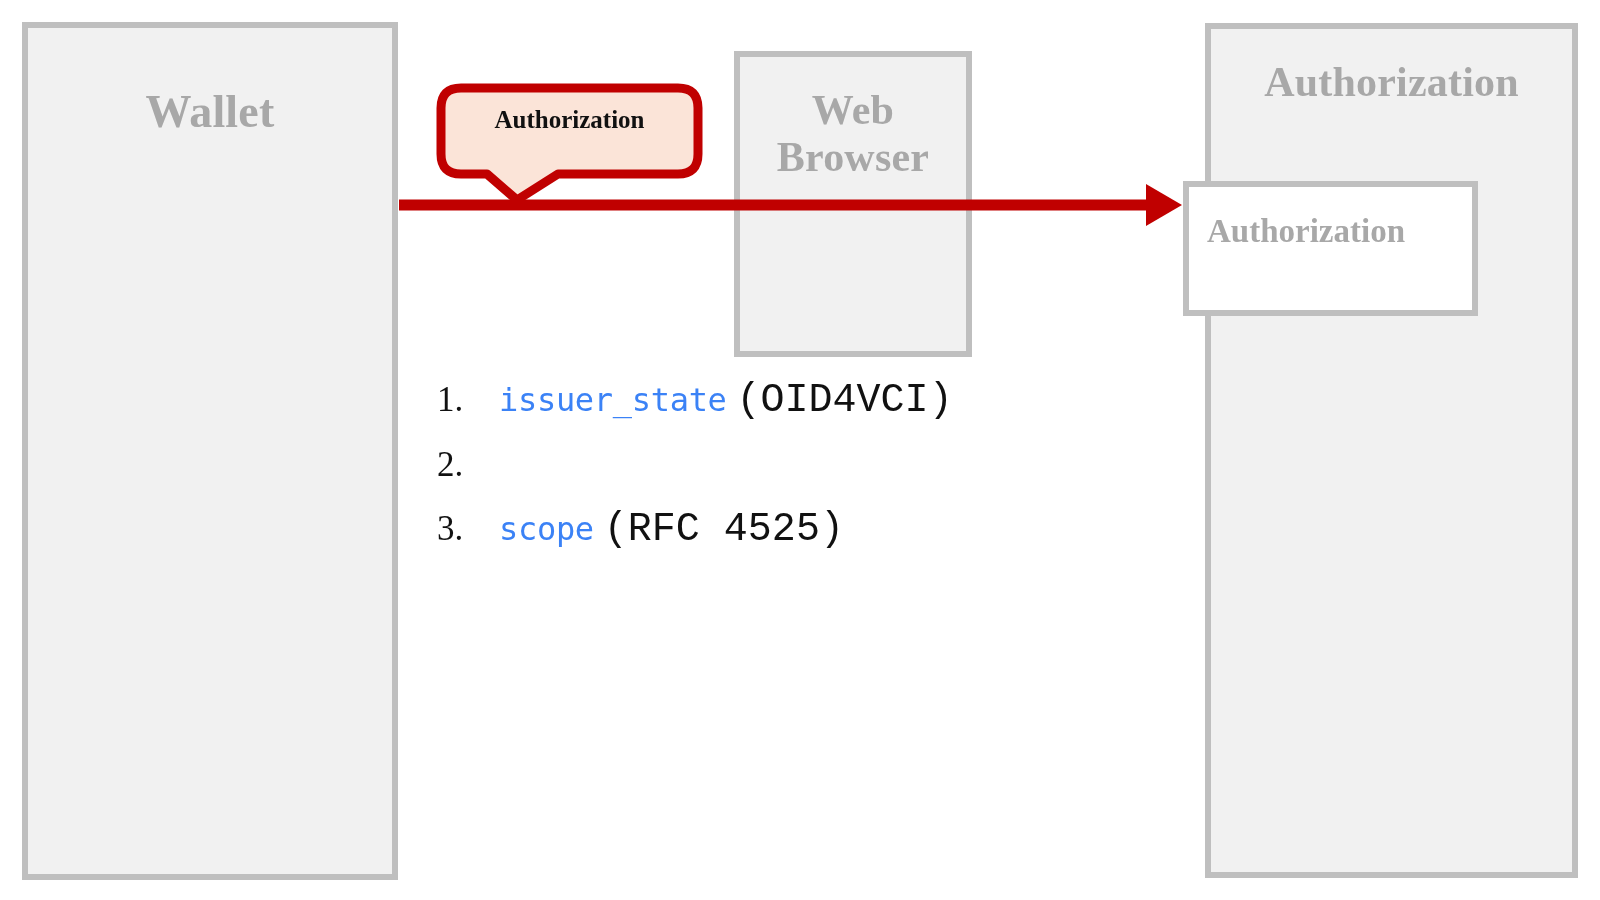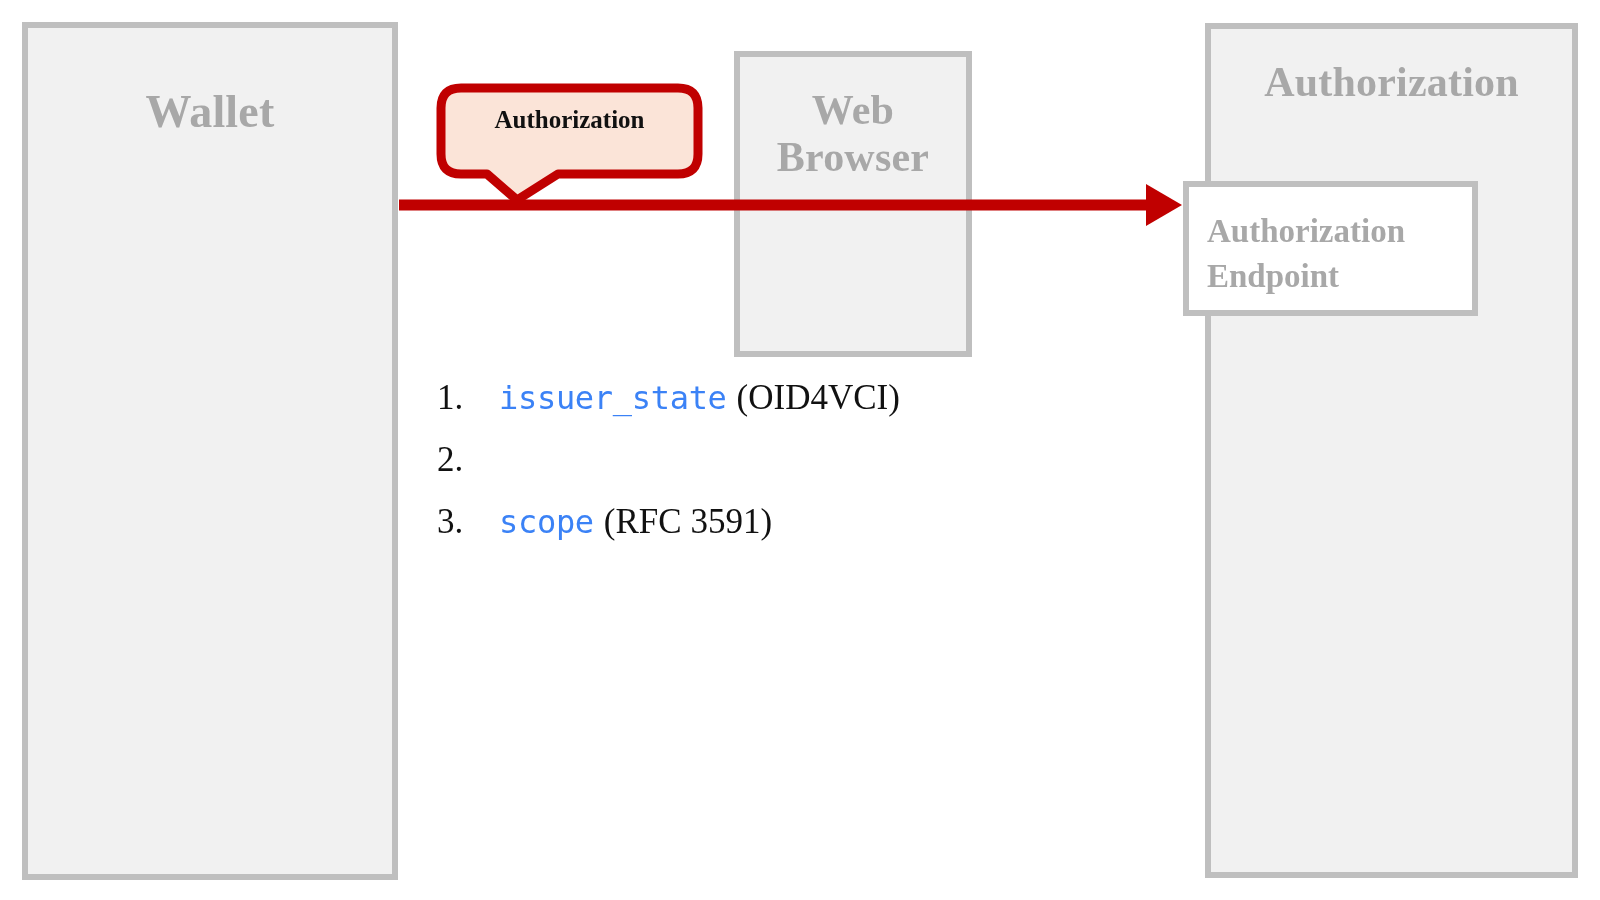--- a/index.html
+++ b/index.html
@@ -134,24 +134,24 @@
     color: #111111;
     font-family: "Liberation Serif", "DejaVu Serif", serif;
   }
   .param-code {
     font-family: "DejaVu Sans Mono", "Liberation Mono", monospace;
     font-size: 32px;
     color: #3b82f6;
     letter-spacing: -0.3px;
   }
   .param-ref {
-    font-size: 35px;
+    font-size: 40px;
     color: #111111;
     margin-left: 10px;
-    font-family: Liberation Serif, serif;
+    font-family: Liberation Mono, monospace;
   }
 </style>
 </head>
 <body>
 
 <div id="canvas">
 
   <div class="lane" id="lane-wallet">
     <div class="lane-title" id="title-wallet">Wallet</div>
   </div>
@@ -165,21 +165,20 @@
 
   <div class="lane" id="lane-authserver">
     <div class="lane-title" id="title-authserver">
       <div>Authorization</div>
     </div>
   </div>
 
   <div id="endpoint-box">
     <div id="endpoint-label">
       <div>Authorization</div>
-      <div>Endpoint</div>
     </div>
   </div>
 
   <svg id="arrow-svg" viewBox="0 0 1600 900">
     <line x1="399" y1="205" x2="1155" y2="205" stroke="#c00000" stroke-width="11"></line>
     <polygon points="1182,205 1146,184 1146,226" fill="#c00000"></polygon>
   </svg>
 
   <div id="callout">
     <svg id="callout-svg" viewBox="0 0 269 128">
@@ -209,18 +208,18 @@
       <span class="param-ref">(OID4VCI)</span>
     </div>
 
     <div class="param-row">
       <span class="param-index">2.</span>
     </div>
 
     <div class="param-row">
       <span class="param-index">3.</span>
       <span class="param-code">scope</span>
-      <span class="param-ref">(RFC 3591)</span>
+      <span class="param-ref">(RFC 4525)</span>
     </div>
 
   </div>
 
 </div>
 
 </body></html>

